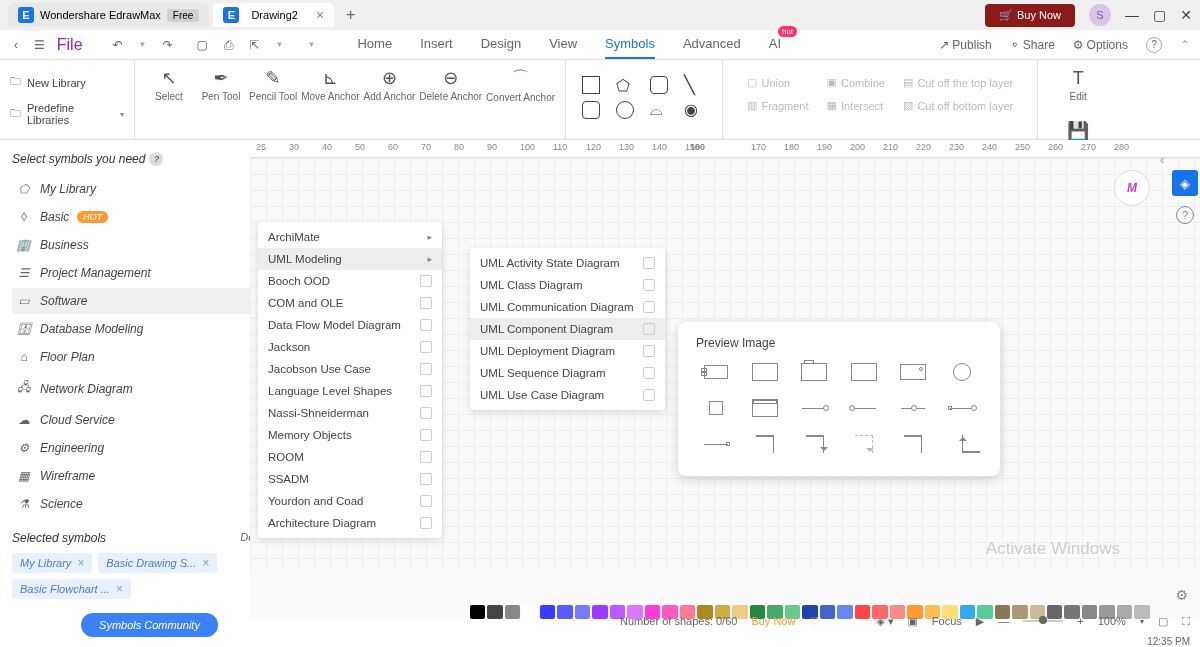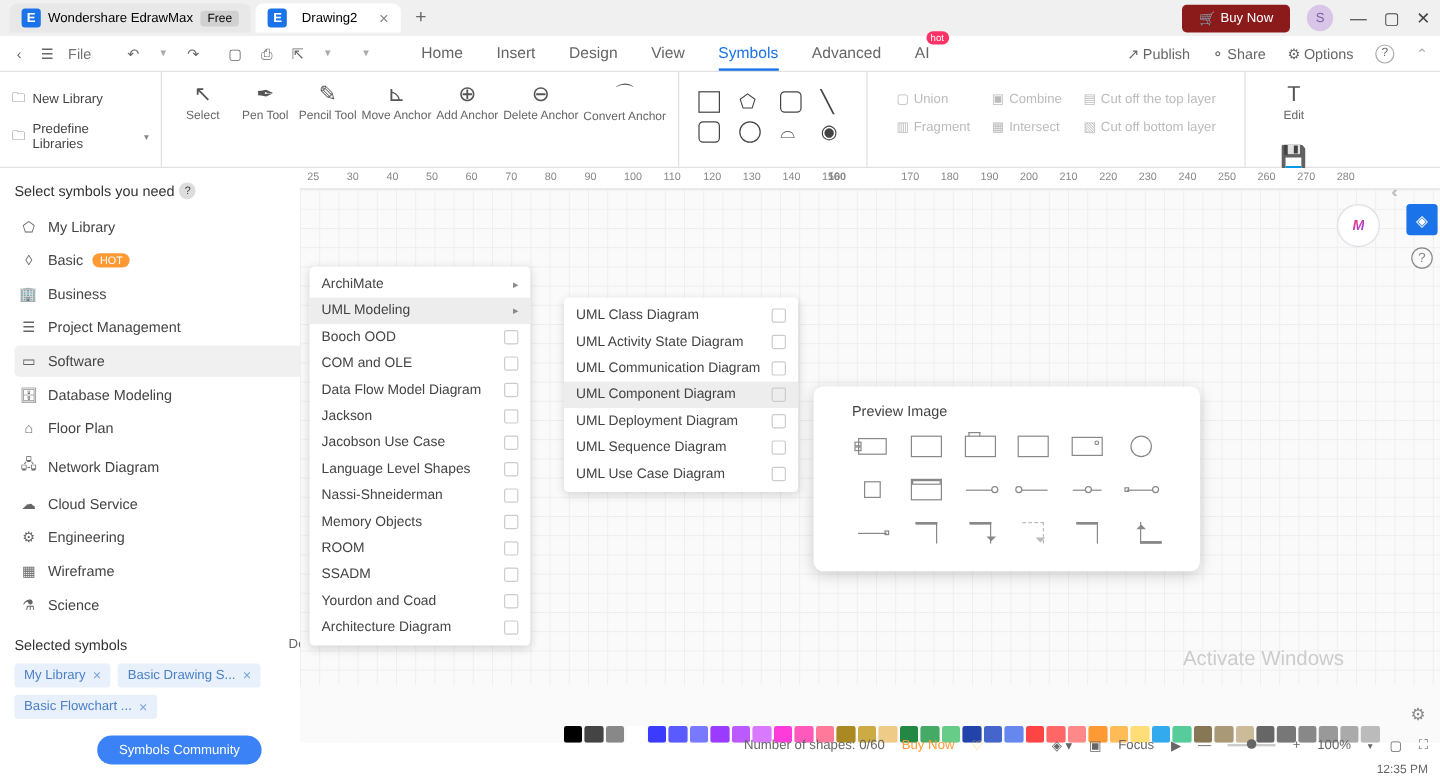--- a/index.html
+++ b/index.html
@@ -14,21 +14,21 @@
 .close-x { color: #888; margin-left: 12px; font-size: 14px; }
 .plus-tab { color: #666; margin-left: 8px; font-size: 16px; }
 .titlebar-right { margin-left: auto; display: flex; align-items: center; gap: 14px; }
 .buy-btn { background: #8b1a1a; color: white; padding: 5px 14px; border-radius: 4px; font-size: 11px; display: flex; align-items: center; gap: 4px; }
 .avatar { width: 22px; height: 22px; background: #d8c5e8; border-radius: 50%; display: flex; align-items: center; justify-content: center; font-size: 11px; color: #7a5f9e; }
 .win-btn { font-size: 14px; color: #444; }
 
 
 .menubar { height: 30px; display: flex; align-items: center; padding: 0 10px; border-bottom: 1px solid #e0e0e0; gap: 8px; }
 .menubar .nav-icon { color: #666; padding: 2px 4px; }
-.menubar .file { color: #737373; font-size: 12px; }
+.menubar .file { color: #a21caf; font-size: 16px; }
 .menu-tabs { display: flex; margin-left: 30px; gap: 28px; }
 .menu-tab { color: #666; font-size: 13px; padding: 6px 0; cursor: pointer; position: relative; }
 .menu-tab.active { color: #1a73e8; font-weight: 500; border-bottom: 2px solid #1a73e8; }
 .hot-badge { position: absolute; top: -4px; right: -16px; background: #ff3366; color: white; font-size: 8px; padding: 1px 4px; border-radius: 6px; }
 .menu-right { margin-left: auto; display: flex; gap: 18px; align-items: center; color: #666; font-size: 12px; }
 .menu-right span { display: flex; align-items: center; gap: 3px; }
 
 
 .ribbon { height: 80px; display: flex; border-bottom: 1px solid #e0e0e0; }
 .ribbon-section { border-right: 1px solid #e0e0e0; padding: 6px 10px; display: flex; flex-direction: column; position: relative; }
@@ -39,21 +39,21 @@
 .tool-col .ico { font-size: 18px; color: #555; }
 .tools-row { display: flex; gap: 4px; }
 .shape-grid { display: grid; grid-template-columns: repeat(4, 22px); gap: 4px 12px; align-items: center; justify-content: center; padding: 8px 8px; }
 .shape-ico { width: 18px; height: 18px; border: 1.5px solid #444; }
 .shape-ico.round { border-radius: 50%; }
 .bool-section { padding: 10px 14px; display: grid; grid-template-columns: repeat(3, auto); gap: 10px 18px; color: #bbb; font-size: 11px; }
 .bool-item { display: flex; align-items: center; gap: 4px; }
 .text-save { display: flex; gap: 18px; padding: 8px 16px; }
 
 
-.leftpanel { position: absolute; left: 0; top: 140px; width: 300px; bottom: 28px; background: #fff; border-right: 1px solid #e0e0e0; padding: 12px; }
+.leftpanel { position: absolute; left: 0; top: 140px; width: 300px; bottom: 28px; background: #fff; border-right: 1px solid #e0e0e0; padding: 12px; font-style: italic; }
 .panel-title { font-size: 12px; color: #333; margin-bottom: 10px; display: flex; align-items: center; gap: 4px; }
 .panel-title .qm { background: #ddd; border-radius: 50%; width: 14px; height: 14px; display: inline-flex; align-items: center; justify-content: center; font-size: 9px; }
 .cat-list { display: flex; flex-direction: column; gap: 2px; }
 .cat-item { display: flex; align-items: center; gap: 8px; padding: 6px 4px; color: #444; font-size: 12px; border-radius: 4px; position: relative; }
 .cat-item.active { background: #f0f0f0; }
 .cat-item .chev { margin-left: auto; color: #999; font-size: 10px; }
 .cat-ico { width: 16px; text-align: center; color: #666; }
 .hot-chip { background: #ff9933; color: white; font-size: 9px; padding: 1px 6px; border-radius: 8px; }
 .selected-title { font-size: 12px; color: #333; margin-top: 14px; display: flex; justify-content: space-between; }
 .delete-all { color: #666; font-size: 11px; }
@@ -66,21 +66,21 @@
 .flyout1 { position: absolute; left: 258px; top: 222px; width: 184px; background: #fff; box-shadow: 0 2px 8px rgba(0,0,0,.15); border-radius: 4px; font-size: 11.5px; z-index: 20; padding: 4px 0; max-height: 420px; }
 .fly-item { display: flex; align-items: center; padding: 5px 10px; color: #444; justify-content: space-between; }
 .fly-item.hover { background: #ededed; }
 .fly-check { width: 12px; height: 12px; border: 1px solid #ccc; border-radius: 2px; }
 .fly-item .arr { color: #888; font-size: 9px; margin-left: auto; }
 
 .flyout2 { position: absolute; left: 470px; top: 248px; width: 195px; background: #fff; box-shadow: 0 2px 8px rgba(0,0,0,.15); border-radius: 4px; font-size: 11.5px; z-index: 21; padding: 4px 0; }
 .flyout2 .fly-item.hover2 { background: #ededed; }
 
 
-.preview-panel { position: absolute; left: 678px; top: 322px; width: 322px; background: #fff; box-shadow: 0 3px 12px rgba(0,0,0,.18); border-radius: 8px; padding: 14px 32px 20px; z-index: 25; }
+.preview-panel { position: absolute; left: 678px; top: 322px; width: 322px; background: #fff; box-shadow: 0 3px 12px rgba(0,0,0,.18); border-radius: 8px; padding: 14px 18px 20px; z-index: 25; }
 .preview-panel .ptitle { font-size: 12px; color: #444; margin-bottom: 10px; }
 .preview-grid { display: grid; grid-template-columns: repeat(6, 1fr); gap: 12px 10px; }
 .pshape { height: 24px; display: flex; align-items: center; justify-content: center; }
 .pshape div { border: 1px solid #888; }
 
 
 .canvas-area { position: absolute; left: 250px; top: 140px; right: 0; bottom: 28px; background: #fafafa; }
 .ruler-h { height: 18px; background: #fff; border-bottom: 1px solid #ddd; display: flex; position: relative; font-size: 9px; color: #888; }
 .ruler-h span { position: absolute; top: 2px; }
 .canvas-grid { position: absolute; top: 18px; left: 0; right: 0; bottom: 48px; background-image: linear-gradient(#eee 1px, transparent 1px), linear-gradient(90deg, #eee 1px, transparent 1px); background-size: 16px 16px; }
@@ -434,25 +434,25 @@
       <span class="fly-check"></span>
     </div>
     <div class="fly-item">
       <span>Architecture Diagram</span>
       <span class="fly-check"></span>
     </div>
   </div>
 
 <div class="flyout2" id="flyout2">
     <div class="fly-item">
+      <span>UML Activity State Diagram</span>
+      <span class="fly-check"></span>
+    </div>
+    <div class="fly-item">
       <span>UML Class Diagram</span>
-      <span class="fly-check"></span>
-    </div>
-    <div class="fly-item">
-      <span>UML Activity State Diagram</span>
       <span class="fly-check"></span>
     </div>
     <div class="fly-item">
       <span>UML Communication Diagram</span>
       <span class="fly-check"></span>
     </div>
     <div class="fly-item hover2">
       <span>UML Component Diagram</span>
       <span class="fly-check"></span>
     </div>

